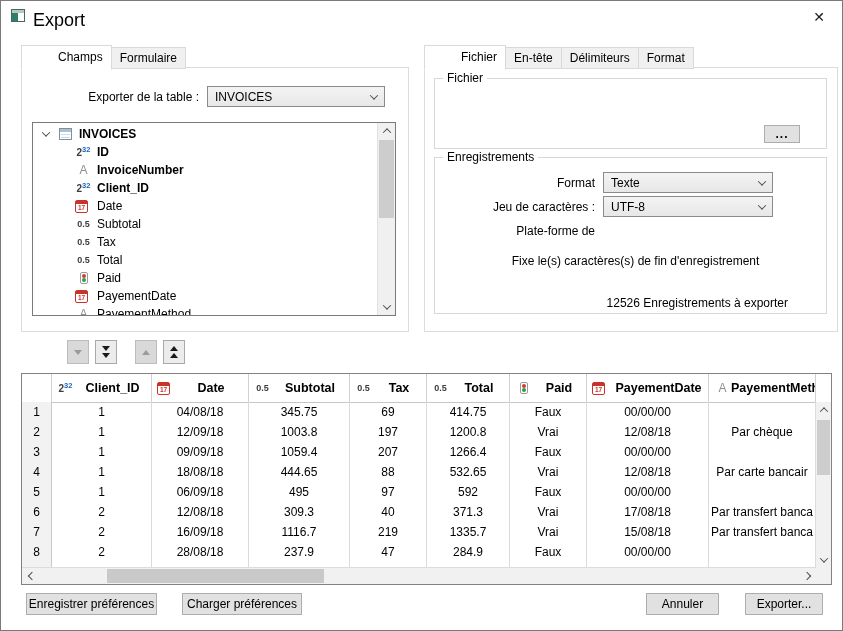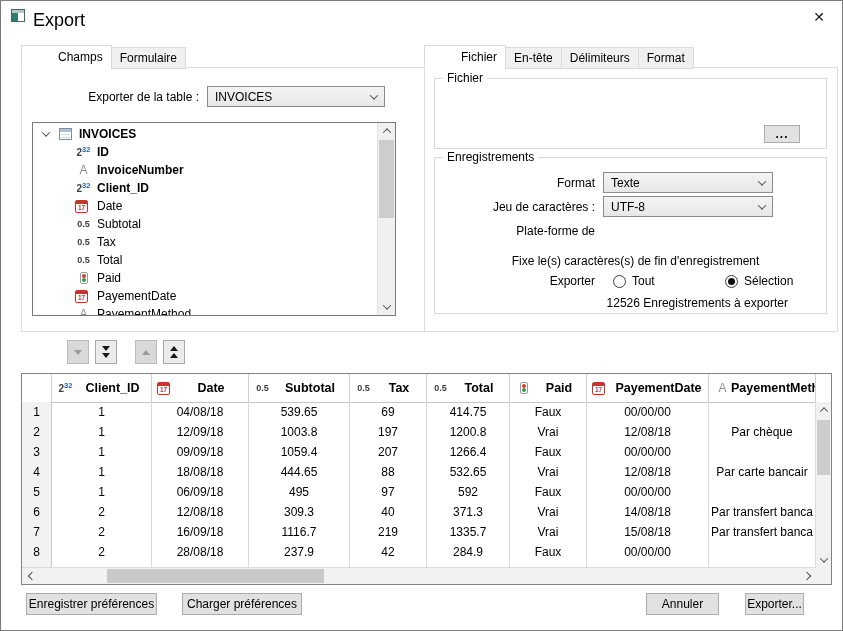--- a/index.html
+++ b/index.html
@@ -14,21 +14,21 @@
   .close-btn{position:absolute;right:11px;top:6px;width:24px;height:20px;display:flex;align-items:center;justify-content:center;font-size:14px;color:#1a1a1a;cursor:default;}
 
   
   .tabs{position:absolute;display:flex;align-items:flex-end;z-index:3;}
   #left-tabs{left:20px;top:44px;}
   #right-tabs{left:423px;top:44px;}
   .tab{height:20px;line-height:20px;padding:0 8px;background:#f0f0f0;border:1px solid #d9d9d9;margin-right:-1px;white-space:nowrap;}
   .tab.active{height:23px;line-height:23px;background:#fff;border-bottom:1px solid #fff;margin-bottom:-1px;position:relative;z-index:4;padding-left:36px;}
 
   .panel{position:absolute;border:1px solid #dcdcdc;background:#fff;z-index:1;}
-  #left-panel{left:20px;top:66px;width:386px;height:263px;padding-left:39px;}
+  #left-panel{left:20px;top:66px;width:386px;height:263px;}
   #right-panel{left:423px;top:66px;width:412px;height:263px;}
 
   
   #table-picker-label{position:absolute;left:10px;top:22px;width:167px;text-align:right;}
   #table-picker{position:absolute;left:185px;top:18px;width:178px;height:21px;}
   .combo{display:flex;align-items:center;border:1px solid #8a8a8a;background:linear-gradient(#f4f4f4,#e7e7e7);padding:0 7px;box-sizing:border-box;}
   .combo .chev{margin-left:auto;}
   .chev{width:6px;height:6px;border-right:1.4px solid #4d4d4d;border-bottom:1.4px solid #4d4d4d;display:inline-block;box-sizing:border-box;}
   .chev.down{transform:rotate(45deg) translate(-1px,-1px);}
   .chev.up{transform:rotate(-135deg) translate(-1px,-1px);}
@@ -107,21 +107,21 @@
   .hs-btn.left{left:2px;}
   .hs-btn.right{right:2px;}
   #dt-hthumb{position:absolute;left:85px;width:217px;top:1px;bottom:1px;background:#c9c9c9;}
   .dt-corner{position:absolute;right:0;bottom:0;width:15px;height:16px;background:#f1f1f1;}
 
   
   .footer-btn{position:absolute;top:592px;height:22px;font-size:12px;}
   #btn-save{left:25px;width:131px;}
   #btn-load{left:181px;width:120px;}
   #btn-cancel{left:645px;width:73px;}
-  #btn-export{left:744px;width:59px;}
+  #btn-export{left:744px;width:78px;}
 </style>
 </head>
 <body>
 
 <div id="dialog">
 
   <div class="titlebar">
     <span class="app-icon"></span>
     <span class="title-text">Export</span>
     <span class="close-btn">✕</span>
@@ -238,30 +238,20 @@
             <div class="combo rec-combo">
               <span>UTF-8</span>
               <span class="chev down"></span>
             </div>
           </div>
           <div class="rec-row" style="top: 62px;">
             <span class="rec-label">Plate-forme de</span>
           </div>
         </div>
       <div id="rec-note">Fixe le(s) caractères(s) de fin d'enregistrement</div>
-      <div id="export-row">
-        <span id="export-label">Exporter</span>
-        <span id="radio-opts"><span class="radio-opt" style="left: 178px;">
-              <span class="radio"></span>
-              <span>Tout</span>
-            </span><span class="radio-opt" style="left: 290px;">
-              <span class="radio checked"></span>
-              <span>Sélection</span>
-            </span></span>
-      </div>
       <div id="rec-count">12526 Enregistrements à exporter</div>
     </div>
   </div>
 
   <div id="move-buttons">
       <div class="move-btn disabled" style="margin-right: 6px;">
         <i class="tri down"></i>
       </div>
       <div class="move-btn" style="margin-right: 18px;">
         <i class="tri down"></i>
@@ -321,21 +311,21 @@
         <div class="th">
           <span class="ficon text">A</span>
           <span class="th-label">PayementMeth</span>
         </div>
       </div>
     <div id="tbody">
         <div class="tr">
           <div class="td rownum">1</div>
           <div class="td">1</div>
           <div class="td">04/08/18</div>
-          <div class="td">539.65</div>
+          <div class="td">345.75</div>
           <div class="td">69</div>
           <div class="td">414.75</div>
           <div class="td">Faux</div>
           <div class="td">00/00/00</div>
           <div class="td"></div>
         </div>
         <div class="tr">
           <div class="td rownum">2</div>
           <div class="td">1</div>
           <div class="td">12/09/18</div>
@@ -380,40 +370,40 @@
           <div class="td"></div>
         </div>
         <div class="tr">
           <div class="td rownum">6</div>
           <div class="td">2</div>
           <div class="td">12/08/18</div>
           <div class="td">309.3</div>
           <div class="td">40</div>
           <div class="td">371.3</div>
           <div class="td">Vrai</div>
-          <div class="td">14/08/18</div>
+          <div class="td">17/08/18</div>
           <div class="td">Par transfert banca</div>
         </div>
         <div class="tr">
           <div class="td rownum">7</div>
           <div class="td">2</div>
           <div class="td">16/09/18</div>
           <div class="td">1116.7</div>
           <div class="td">219</div>
           <div class="td">1335.7</div>
           <div class="td">Vrai</div>
           <div class="td">15/08/18</div>
           <div class="td">Par transfert banca</div>
         </div>
         <div class="tr">
           <div class="td rownum">8</div>
           <div class="td">2</div>
           <div class="td">28/08/18</div>
           <div class="td">237.9</div>
-          <div class="td">42</div>
+          <div class="td">47</div>
           <div class="td">284.9</div>
           <div class="td">Faux</div>
           <div class="td">00/00/00</div>
           <div class="td"></div>
         </div>
         <div class="tr">
           <div class="td rownum">9</div>
           <div class="td">2</div>
           <div class="td">06/08/18</div>
           <div class="td">30</div>

